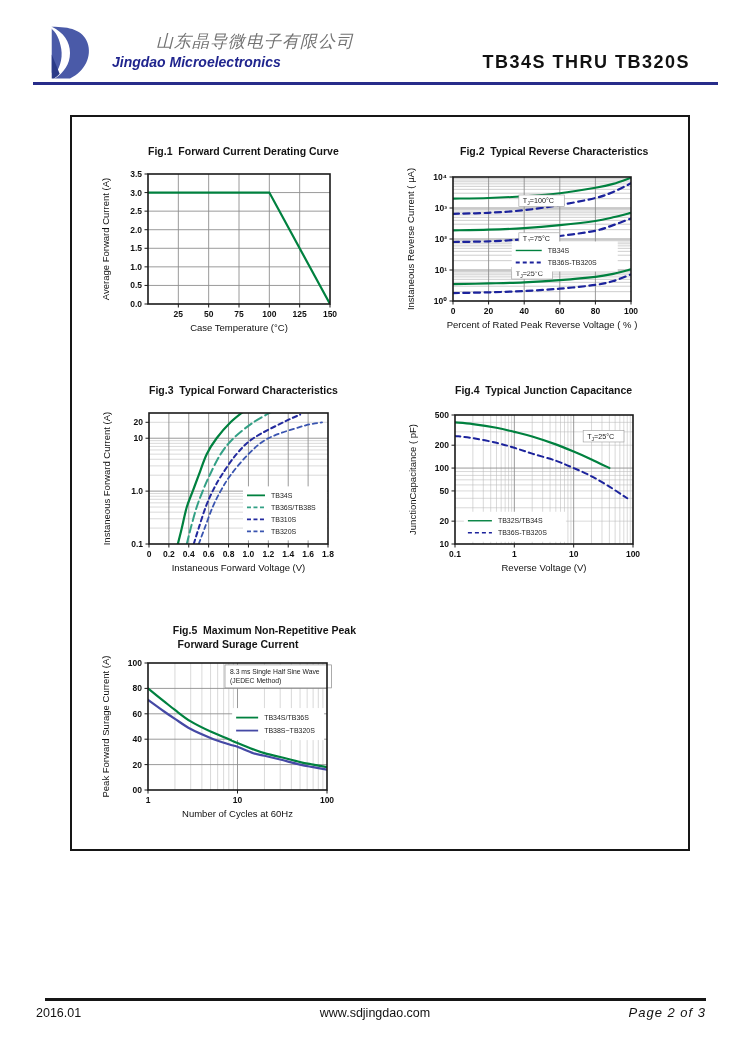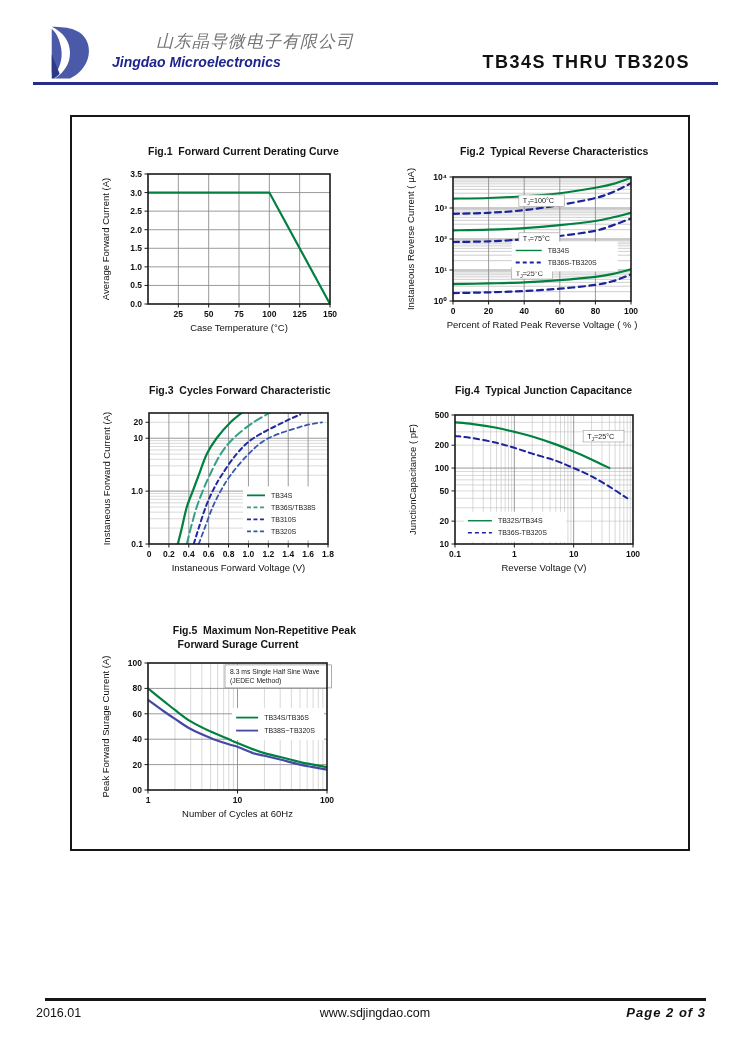--- a/index.html
+++ b/index.html
@@ -13,21 +13,21 @@
   .logo{left:46px;top:26px;width:48px;height:54px;}
   
   .frame{left:70px;top:115px;width:616px;height:732px;border:2px solid #161616;background:#fff;}
   .fig-title{font-size:10.5px;font-weight:bold;color:#141414;white-space:pre;text-align:center;}
   svg{overflow:visible;}
   svg text{font-family:"Liberation Sans","DejaVu Sans",sans-serif;}
   
   .footer-rule{left:45px;top:998px;width:661px;height:2.5px;background:#161616;}
   .footer-date{left:36px;top:1006px;font-size:12.5px;color:#111;}
   .footer-web{left:0;top:1006px;width:750px;text-align:center;font-size:12.5px;color:#111;}
-  .footer-page{right:44px;top:1005px;font-size:13px;font-style:italic;font-weight:700;color:#111;letter-spacing:1px;}
+  .footer-page{right:44px;top:1005px;font-size:13px;font-style:italic;font-weight:400;color:#111;letter-spacing:1px;}
 </style>
 </head>
 <body>
 
 <div class="abs logo">
   <svg width="48" height="54" viewBox="0 0 60 68">
     <path d="M7 1 C30 1 46 5 52 21 C58 38 49 57 30 66 L10 66 C12 64 14 62 16 59 L7 59 Z" fill="#4a5aa8"></path>
     <path d="M7 1 C22 8 30 20 30 34 C30 48 22 59 11 66 L7 66 C17 55 21 42 19 29 C17 17 13 8 5 2 Z" fill="#ffffff"></path>
     <path d="M7 36 L17 60 C15 62 13 64 10 66 L7 66 Z" fill="#2a3a88"></path>
   </svg>
@@ -176,21 +176,21 @@
     <line x1="52" y1="76" x2="48.5" y2="76" stroke="#1a1a1a" stroke-width="1"></line>
     <text x="46" y="79" font-size="8.5" font-weight="bold" text-anchor="end" fill="#111">10²</text>
     <line x1="52" y1="45" x2="48.5" y2="45" stroke="#1a1a1a" stroke-width="1"></line>
     <text x="46" y="48" font-size="8.5" font-weight="bold" text-anchor="end" fill="#111">10³</text>
     <line x1="52" y1="14" x2="48.5" y2="14" stroke="#1a1a1a" stroke-width="1"></line>
     <text x="46" y="17" font-size="8.5" font-weight="bold" text-anchor="end" fill="#111">10⁴</text>
     <text x="141" y="165" font-size="9.5" text-anchor="middle" fill="#111">Percent of Rated Peak Reverse Voltage ( % )</text>
     <text x="13" y="76" font-size="9.5" text-anchor="middle" fill="#111" transform="rotate(-90 13 76)">Instaneous  Reverse  Current ( μA)</text>
   </svg>
 
-<div class="abs fig-title" style="left:149px;top:384px;">Fig.3  Cycles Forward Characteristic</div>
+<div class="abs fig-title" style="left:149px;top:384px;">Fig.3  Typical Forward Characteristics</div>
 <svg class="abs" style="left:97px;top:399px;" width="245" height="191" viewBox="0 0 245 191">
     <rect x="52" y="14" width="179" height="131" fill="#fff"></rect>
     <line x1="52" y1="129.08033948404983" x2="231" y2="129.08033948404983" stroke="#b9b9b9" stroke-width="0.55"></line>
     <line x1="52" y1="119.76793505800778" x2="231" y2="119.76793505800778" stroke="#b9b9b9" stroke-width="0.55"></line>
     <line x1="52" y1="113.16067896809967" x2="231" y2="113.16067896809967" stroke="#b9b9b9" stroke-width="0.55"></line>
     <line x1="52" y1="108.03569298694629" x2="231" y2="108.03569298694629" stroke="#b9b9b9" stroke-width="0.55"></line>
     <line x1="52" y1="103.84827454205761" x2="231" y2="103.84827454205761" stroke="#b9b9b9" stroke-width="0.55"></line>
     <line x1="52" y1="100.30786269306121" x2="231" y2="100.30786269306121" stroke="#b9b9b9" stroke-width="0.55"></line>
     <line x1="52" y1="97.24101845214952" x2="231" y2="97.24101845214952" stroke="#b9b9b9" stroke-width="0.55"></line>
     <line x1="52" y1="94.53587011601556" x2="231" y2="94.53587011601556" stroke="#b9b9b9" stroke-width="0.55"></line>

